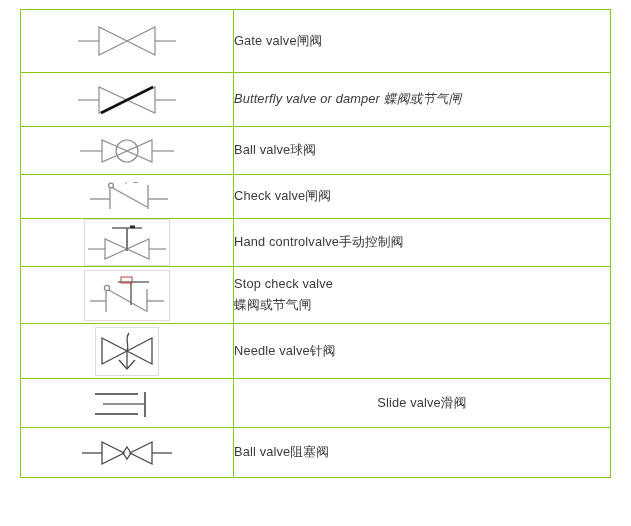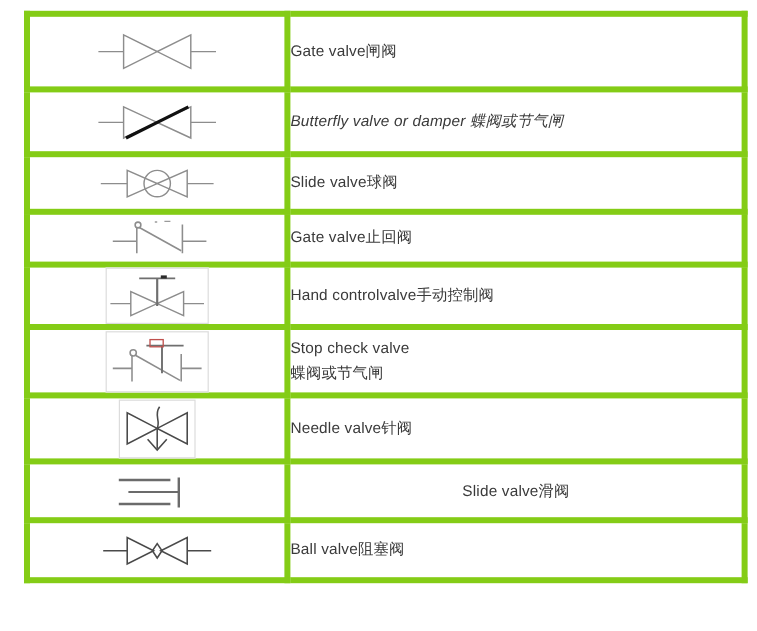--- a/index.html
+++ b/index.html
@@ -22,21 +22,21 @@
   }
   table.valve-table {
     position: absolute;
     left: 20px;
     top: 9px;
     width: 590px;
     border-collapse: collapse;
     table-layout: fixed;
   }
   table.valve-table td {
-    border: 5px solid #84cc16;
+    border: 1px solid #84cc16;
     padding: 0;
     vertical-align: middle;
   }
   td.sym-cell {
     width: 212px;
     text-align: center;
     padding: 0;
   }
   td.txt-cell {
     width: 376px;
@@ -120,21 +120,21 @@
                 <line x1="8" y1="19" x2="30" y2="19"></line>
                 <line x1="80" y1="19" x2="102" y2="19"></line>
                 <polygon points="30,8 30,30 55,19"></polygon>
                 <polygon points="80,8 80,30 55,19"></polygon>
                 <circle cx="55" cy="19" r="11"></circle>
               </g>
             </svg>
           </span>
         </td>
         <td class="txt-cell">
-          <span class="txt-line">Slide valve球阀</span>
+          <span class="txt-line">Ball valve球阀</span>
         </td>
       </tr>
 
       <tr style="height:44px;">
         <td class="sym-cell">
           <span class="sym-wrap">
             <svg width="110" height="38" viewBox="0 0 110 38">
               <g stroke="#8d8d8d" stroke-width="1.3" fill="none">
                 <line x1="18" y1="21" x2="38" y2="21"></line>
                 <line x1="38" y1="9" x2="38" y2="31"></line>
@@ -144,21 +144,21 @@
                 <circle cx="39" cy="7.5" r="2.4" fill="#ffffff"></circle>
               </g>
               <g stroke="#9a9a9a" stroke-width="1.1" fill="none">
                 <line x1="53" y1="5" x2="55" y2="5"></line>
                 <line x1="61" y1="4.5" x2="66" y2="4.5"></line>
               </g>
             </svg>
           </span>
         </td>
         <td class="txt-cell">
-          <span class="txt-line">Gate valve止回阀</span>
+          <span class="txt-line">Check valve闸阀</span>
         </td>
       </tr>
 
       <tr style="height:41px;">
         <td class="sym-cell">
           <span class="sym-wrap">
             <span class="boxed">
               <svg width="84" height="45" viewBox="0 0 84 45">
                 <g stroke="#8d8d8d" stroke-width="1.2" fill="none">
                   <line x1="3" y1="29" x2="20" y2="29"></line>

